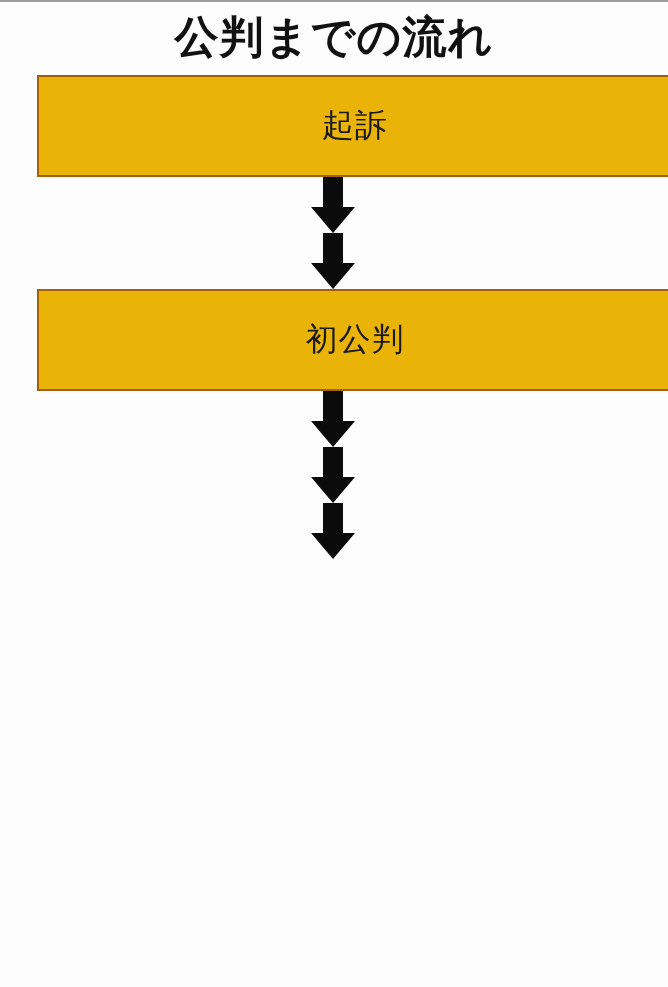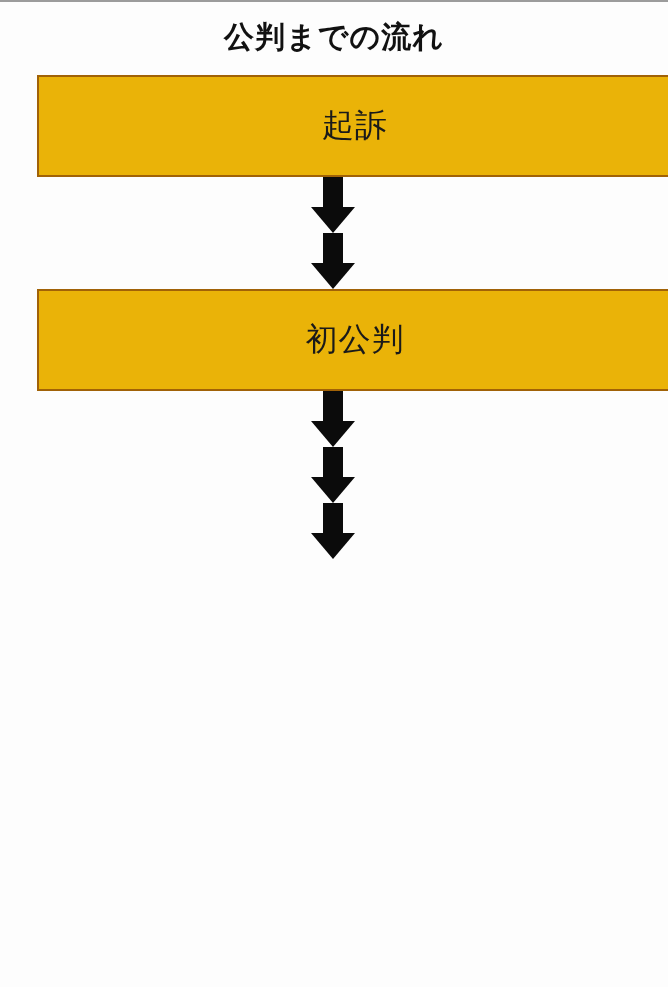--- a/index.html
+++ b/index.html
@@ -23,21 +23,21 @@
     height: 2px;
     background: #9c9c9c;
   }
   .title-bar {
     height: 75px;
     display: flex;
     align-items: center;
     justify-content: center;
   }
   .page-title {
-    font-size: 30px;
+    font-size: 44px;
     font-weight: 700;
     letter-spacing: 1px;
     color: #111111;
   }
   .flow {
     margin-left: 15px;
     width: 636px;
     display: flex;
     flex-direction: column;
     align-items: center;

